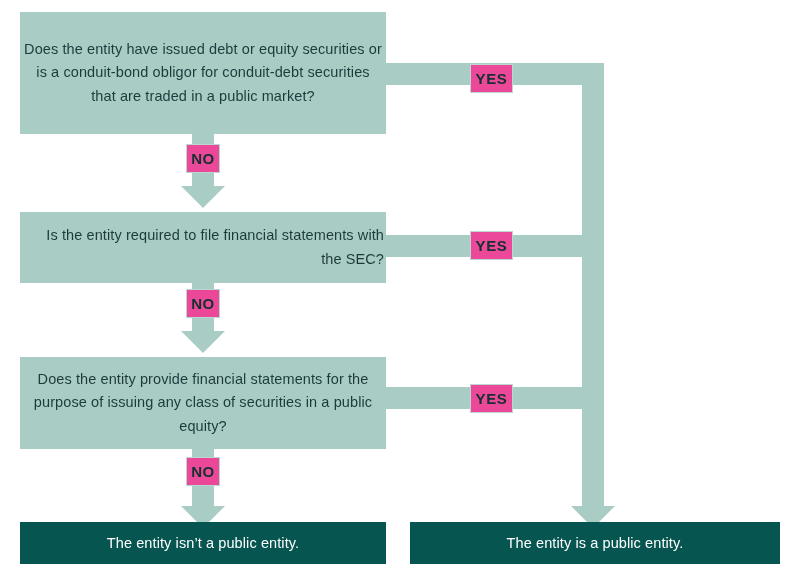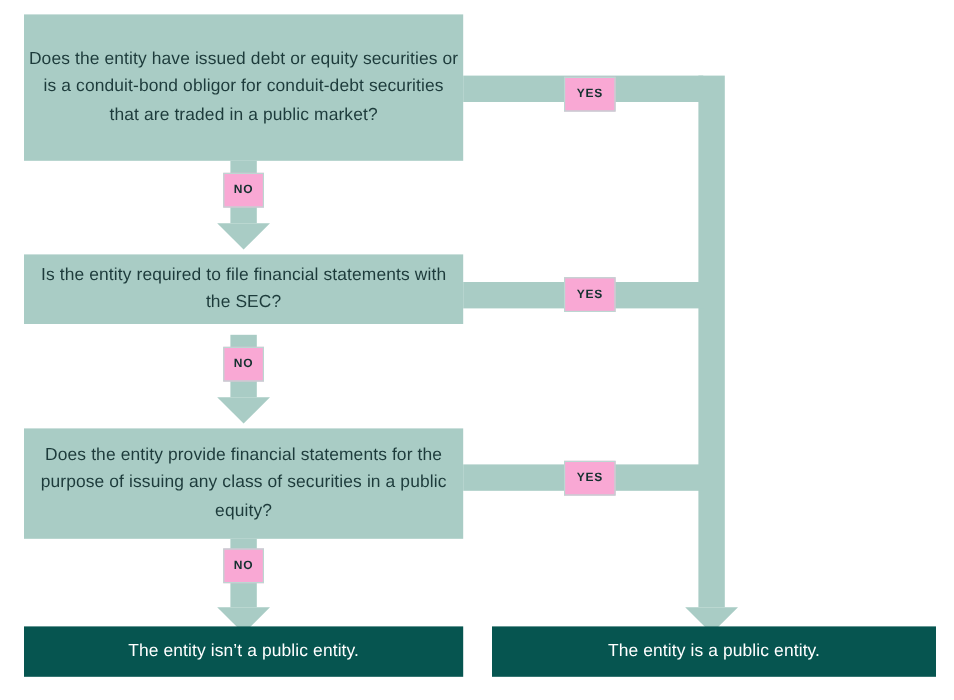--- a/index.html
+++ b/index.html
@@ -63,24 +63,24 @@
     width: 0;
     height: 0;
     border-left: 22px solid transparent;
     border-right: 22px solid transparent;
     border-top: 22px solid #a9ccc5;
   }
 
   
   .label {
     position: absolute;
-    background: #f9a8d4;
+    background: #ec4899;
     border: 1px solid #bcd7d2;
     color: #14302f;
-    font-size: 10px;
+    font-size: 15px;
     font-weight: 700;
     letter-spacing: 0.6px;
     display: flex;
     align-items: center;
     justify-content: center;
     box-sizing: border-box;
   }
 </style>
 </head>
 <body>
@@ -98,21 +98,21 @@
   <div class="label" style="left:470px; top:64px; width:43px; height:29px;">
     <span>YES</span>
   </div>
 
   <div class="bar" style="left:192px; top:134px; width:22px; height:52px;"></div>
   <div class="arrowhead" style="left:181px; top:186px;"></div>
   <div class="label" style="left:186px; top:144px; width:34px; height:29px;">
     <span>NO</span>
   </div>
 
-  <div class="qbox" style="left:20px; top:212px; width:366px; height:58px;">
+  <div class="qbox" style="left:20px; top:212px; width:366px; height:71px;text-align:right;">
     <span>Is the entity required to file financial statements with the SEC?</span>
   </div>
 
   <div class="bar" style="left:386px; top:235px; width:200px; height:22px;"></div>
   <div class="label" style="left:470px; top:231px; width:43px; height:29px;">
     <span>YES</span>
   </div>
 
   <div class="bar" style="left:192px; top:279px; width:22px; height:52px;"></div>
   <div class="arrowhead" style="left:181px; top:331px;"></div>

